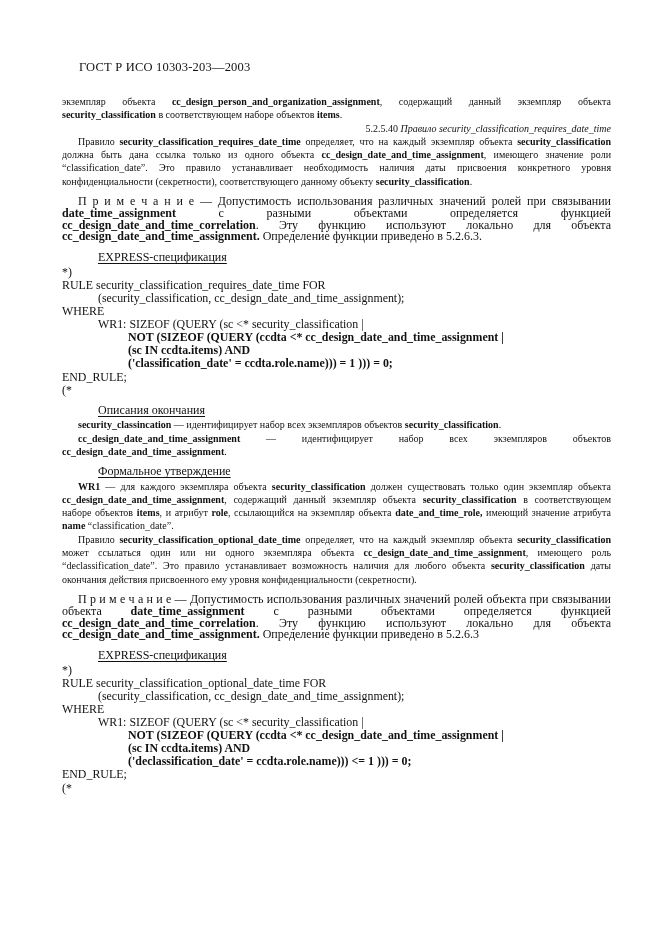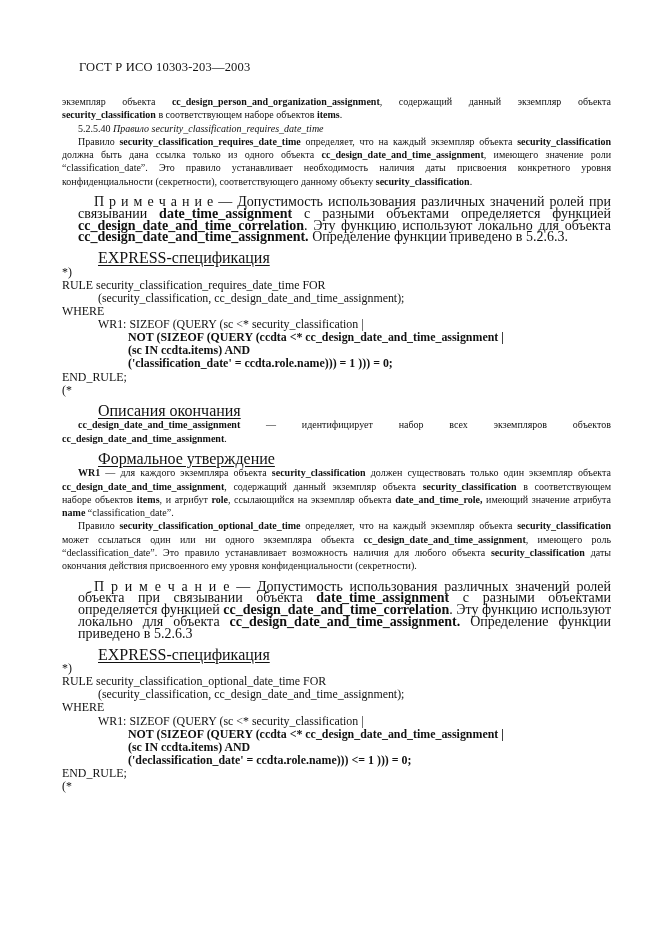--- a/index.html
+++ b/index.html
@@ -22,32 +22,32 @@
     margin: 0 0 21px 17px;
     letter-spacing: 0.2px;
   }
   .paragraph, .heading {
     margin: 0;
     font-size: 10px;
     line-height: 13.3px;
     text-align: justify;
     text-indent: 16px;
   }
-  .heading { text-align: left; }
+  .heading { text-align: right; }
   .paragraph.noindent { text-indent: 0; }
   .note {
-    margin: 8px 0 8px 16px;
-    font-size: 14px;
+    margin: 8px 0 8px 0;
+    font-size: 12px;
     line-height: 11.8px;
     text-align: justify;
     text-indent: 16px;
   }
   .sec-label {
     margin: 7px 0 1px 36px;
-    font-size: 16px;
+    font-size: 12px;
     line-height: 13.5px;
   }
   .sec-label .u { text-decoration: underline; text-underline-offset: 2px; }
   .code { margin: 0; }
   .code-line {
     font-size: 11.9px;
     line-height: 13.1px;
     white-space: pre;
   }
   .code-line.indent-0 { padding-left: 0; }
@@ -78,20 +78,21 @@
         <div class="code-line indent-1">(security_classification, cc_design_date_and_time_assignment);</div>
         <div class="code-line indent-0">WHERE</div>
         <div class="code-line indent-1">WR1: SIZEOF (QUERY (sc &lt;* security_classification |</div>
         <div class="code-line indent-2">NOT (SIZEOF (QUERY (ccdta &lt;* cc_design_date_and_time_assignment |</div>
         <div class="code-line indent-2">(sc IN ccdta.items) AND</div>
         <div class="code-line indent-2">('classification_date' = ccdta.role.name))) = 1 ))) = 0;</div>
         <div class="code-line indent-0">END_RULE;</div>
         <div class="code-line indent-0">(*</div>
       </div>
       <p class="sec-label"><span class="u">Описания окончания</span></p>
+      <p class="paragraph"><b>security_classincation</b><span> — идентифицирует набор всех экземпляров объектов </span><b>security_classification</b><span>.</span></p>
       <p class="paragraph"><b>cc_design_date_and_time_assignment</b><span> — идентифицирует набор всех экземпляров объектов </span><b>cc_design_date_and_time_assignment</b><span>.</span></p>
       <p class="sec-label"><span class="u">Формальное утверждение</span></p>
       <p class="paragraph"><b>WR1</b><span> — для каждого экземпляра объекта </span><b>security_classification</b><span> должен существовать только один экземпляр объекта </span><b>cc_design_date_and_time_assignment</b><span>, содержащий данный экземпляр объекта </span><b>security_classification</b><span> в соответствующем наборе объектов </span><b>items</b><span>, и атрибут </span><b>role</b><span>, ссылающийся на экземпляр объекта </span><b>date_and_time_role,</b><span> имеющий значение атрибута </span><b>name</b><span> “classification_date”.</span></p>
       <p class="paragraph"><span>Правило </span><b>security_classification_optional_date_time</b><span> определяет, что на каждый экземпляр объекта </span><b>security_classification</b><span> может ссылаться один или ни одного экземпляра объекта </span><b>cc_design_date_and_time_assignment</b><span>, имеющего роль “declassification_date”. Это правило устанавливает возможность наличия для любого объекта </span><b>security_classification</b><span> даты окончания действия присвоенного ему уровня конфиденциальности (секретности).</span></p>
       <p class="note"><span>П р и м е ч а н и е — Допустимость использования различных значений ролей объекта при связывании объекта </span><b>date_time_assignment</b><span> с разными объектами определяется функцией </span><b>cc_design_date_and_time_correlation</b><span>. Эту функцию используют локально для объекта </span><b>cc_design_date_and_time_assignment.</b><span> Определение функции приведено в 5.2.6.3</span></p>
       <p class="sec-label"><span class="u">EXPRESS-спецификация</span></p>
       <div class="code">
         <div class="code-line indent-0">*)</div>
         <div class="code-line indent-0">RULE security_classification_optional_date_time FOR</div>
         <div class="code-line indent-1">(security_classification, cc_design_date_and_time_assignment);</div>

